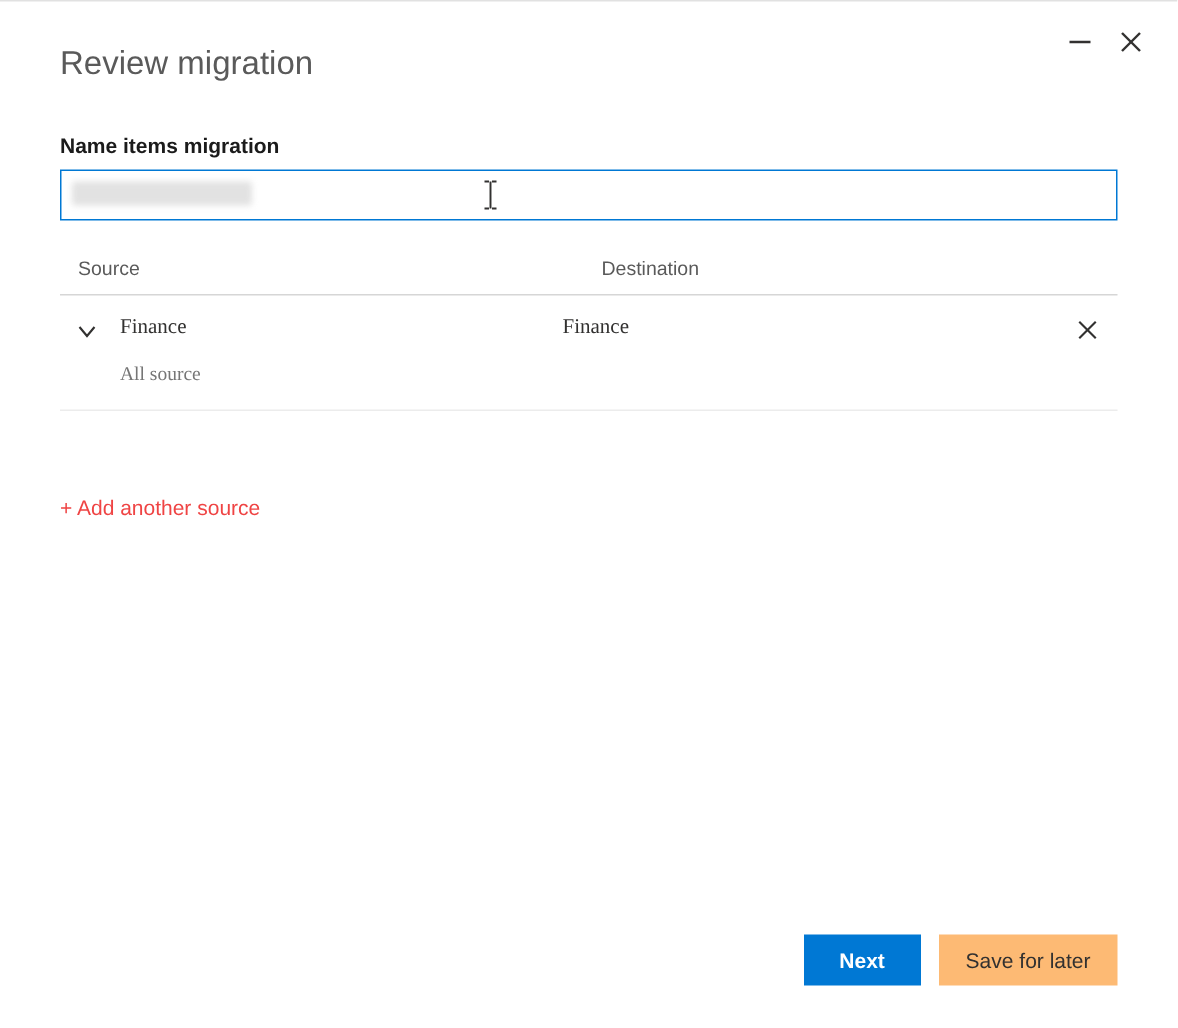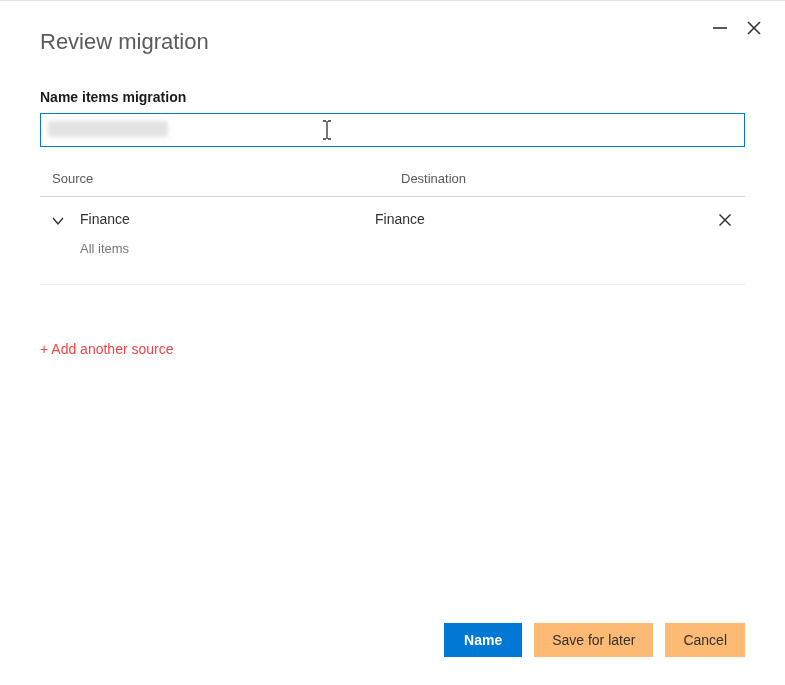--- a/index.html
+++ b/index.html
@@ -89,21 +89,22 @@
     font-size: 13px;
     color: #5a5a5a;
     font-weight: 400;
   }
   .th-source { width: 335px; padding-left: 12px; }
   .th-dest   { flex: 1; }
   .trow {
     display: flex;
     align-items: flex-start;
     border-bottom: 1px solid #ececec;
-    padding: 14px 0 28px 0;
+    padding: 14px 0 16px 0;
+    font-family: Liberation Serif, serif;
   }
   .chev-cell {
     width: 40px;
     padding-left: 10px;
     display: flex;
     align-items: flex-start;
     padding-top: 2px;
   }
   .chev-btn { cursor: pointer; color: #323130; }
   .source-cell { width: 295px; }
@@ -182,35 +183,34 @@
     <div class="trow">
       <div class="chev-cell">
         <span class="chev-btn">
           <svg width="16" height="16" viewBox="0 0 16 16">
               <polyline points="3,5 8,11 13,5" fill="none" stroke="currentColor" stroke-width="1.4"></polyline>
             </svg>
         </span>
       </div>
       <div class="source-cell">
         <div class="source-name">Finance</div>
-        <div class="source-sub">All items</div>
+        <div class="source-sub">All source</div>
       </div>
       <div class="dest-cell">Finance</div>
       <div class="remove-cell">
         <span class="remove-btn">
           <svg width="14" height="14" viewBox="0 0 14 14">
               <line x1="1.5" y1="1.5" x2="12.5" y2="12.5" stroke="currentColor" stroke-width="1.4"></line>
               <line x1="12.5" y1="1.5" x2="1.5" y2="12.5" stroke="currentColor" stroke-width="1.4"></line>
             </svg>
         </span>
       </div>
     </div>
   </div>
 
   <a class="add-link">+ Add another source</a>
 
   <div class="footer">
-    <button class="btn btn-primary">Name</button>
+    <button class="btn btn-primary">Next</button>
     <button class="btn btn-secondary">Save for later</button>
-    <button class="btn btn-secondary">Cancel</button>
   </div>
 
 </div>
 
 </body></html>

